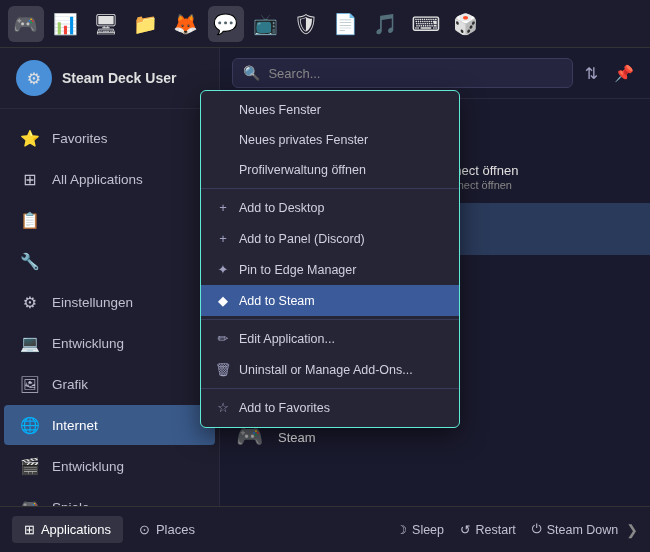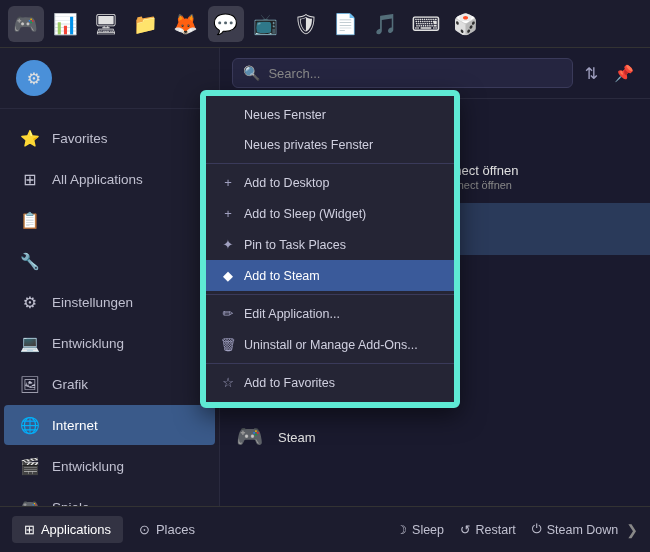--- a/index.html
+++ b/index.html
@@ -194,21 +194,21 @@
       overflow: hidden;
       text-overflow: ellipsis;
     }
 
     
     .context-menu {
       position: absolute;
       top: 90px;
       left: 200px;
       background: #252535;
-      border: 6px solid #5eead4;
+      border: 1px solid #5eead4;
       border-radius: 6px;
       width: 260px;
       z-index: 100;
       box-shadow: 0 8px 24px rgba(0,0,0,0.5);
       padding: 4px 0;
     }
     .ctx-item {
       display: flex;
       align-items: center;
       padding: 8px 14px;
@@ -310,20 +310,21 @@
     </div>
 </div>
 
 <div class="main-layout">
 
   <div class="sidebar">
     <div class="user-header">
       <div class="user-avatar">
         <span>⚙</span>
       </div>
+      <span class="user-name">Steam Deck User</span>
     </div>
     <div class="sidebar-nav" id="sidebar-nav">
     <div class="sidebar-item">
           <span class="sidebar-item-icon">⭐</span>
     <span>Favorites</span>
         </div>
         <div class="sidebar-item">
           <span class="sidebar-item-icon">⊞</span>
     <span>All Applications</span>
         </div>
@@ -425,32 +426,36 @@
 
     <div class="context-menu" id="context-menu">
     <div class="ctx-item">
           <span class="ctx-item-icon"></span>
           <span>Neues Fenster</span>
         </div>
         <div class="ctx-item">
           <span class="ctx-item-icon"></span>
           <span>Neues privates Fenster</span>
         </div>
+        <div class="ctx-item">
+          <span class="ctx-item-icon"></span>
+          <span>Profilverwaltung öffnen</span>
+        </div>
         <div class="ctx-separator"></div>
         <div class="ctx-item">
           <span class="ctx-item-icon">+</span>
           <span>Add to Desktop</span>
         </div>
         <div class="ctx-item">
           <span class="ctx-item-icon">+</span>
-          <span>Add to Sleep (Widget)</span>
+          <span>Add to Panel (Discord)</span>
         </div>
         <div class="ctx-item">
           <span class="ctx-item-icon">✦</span>
-          <span>Pin to Task Places</span>
+          <span>Pin to Edge Manager</span>
         </div>
         <div class="ctx-item highlighted">
           <span class="ctx-item-icon">◆</span>
           <span>Add to Steam</span>
         </div>
         <div class="ctx-separator"></div>
         <div class="ctx-item">
           <span class="ctx-item-icon">✏</span>
           <span>Edit Application...</span>
         </div>

